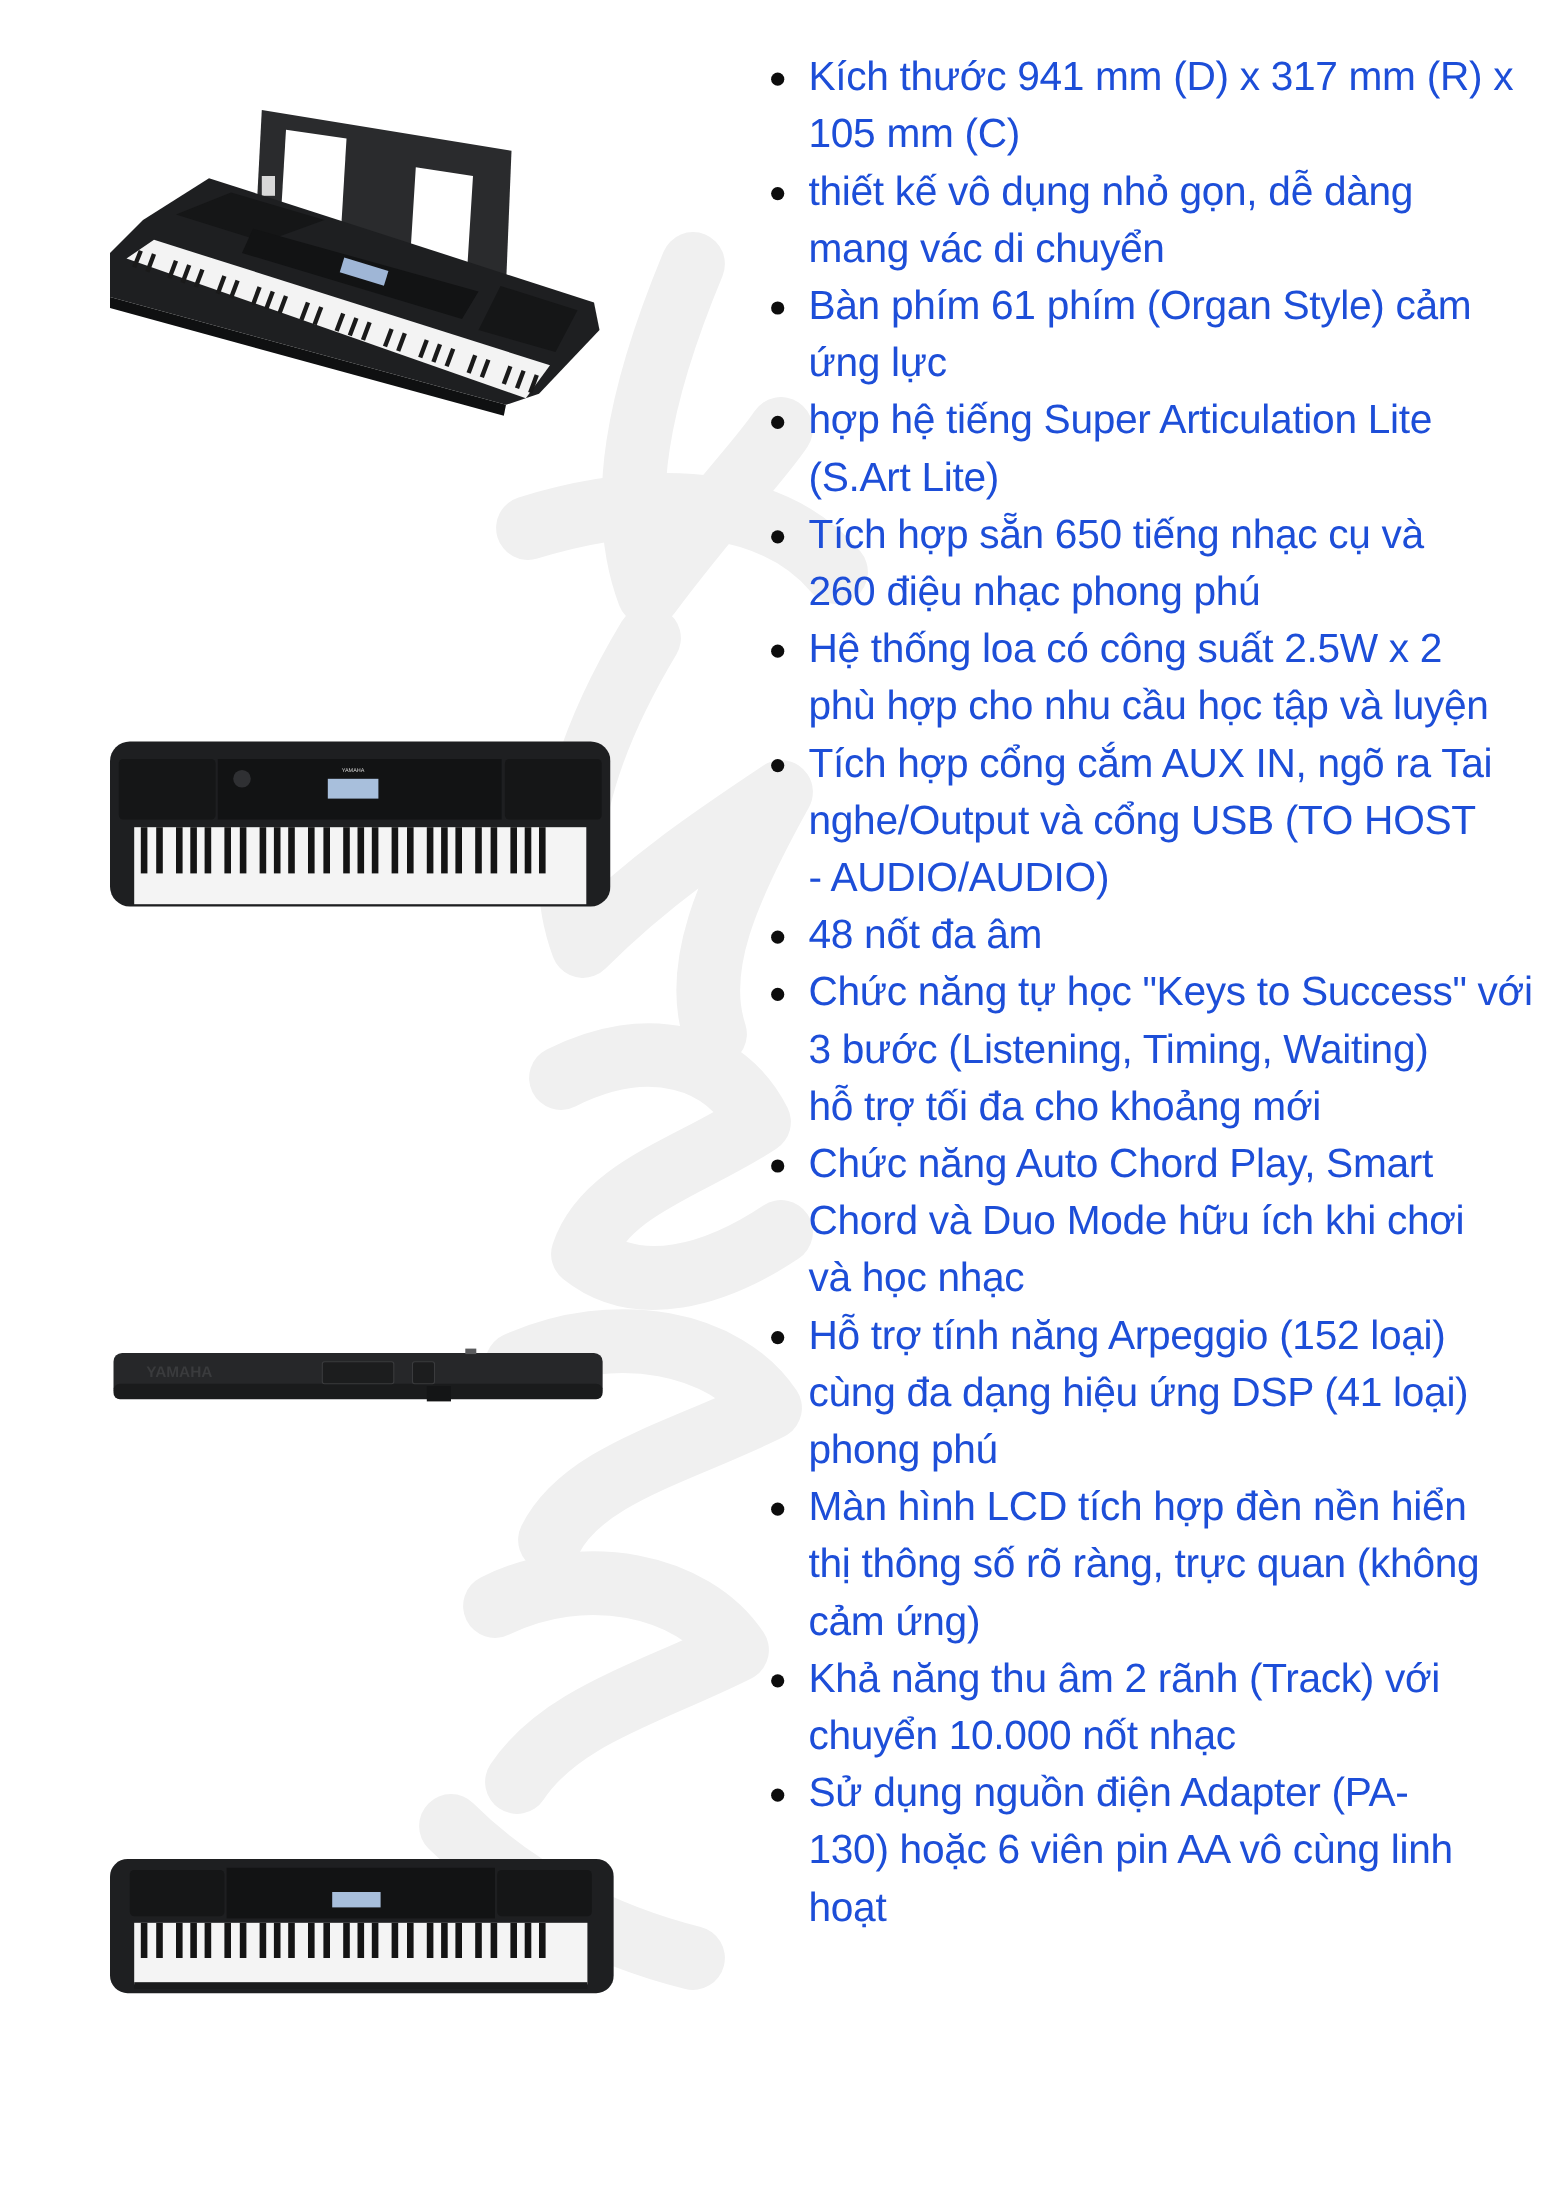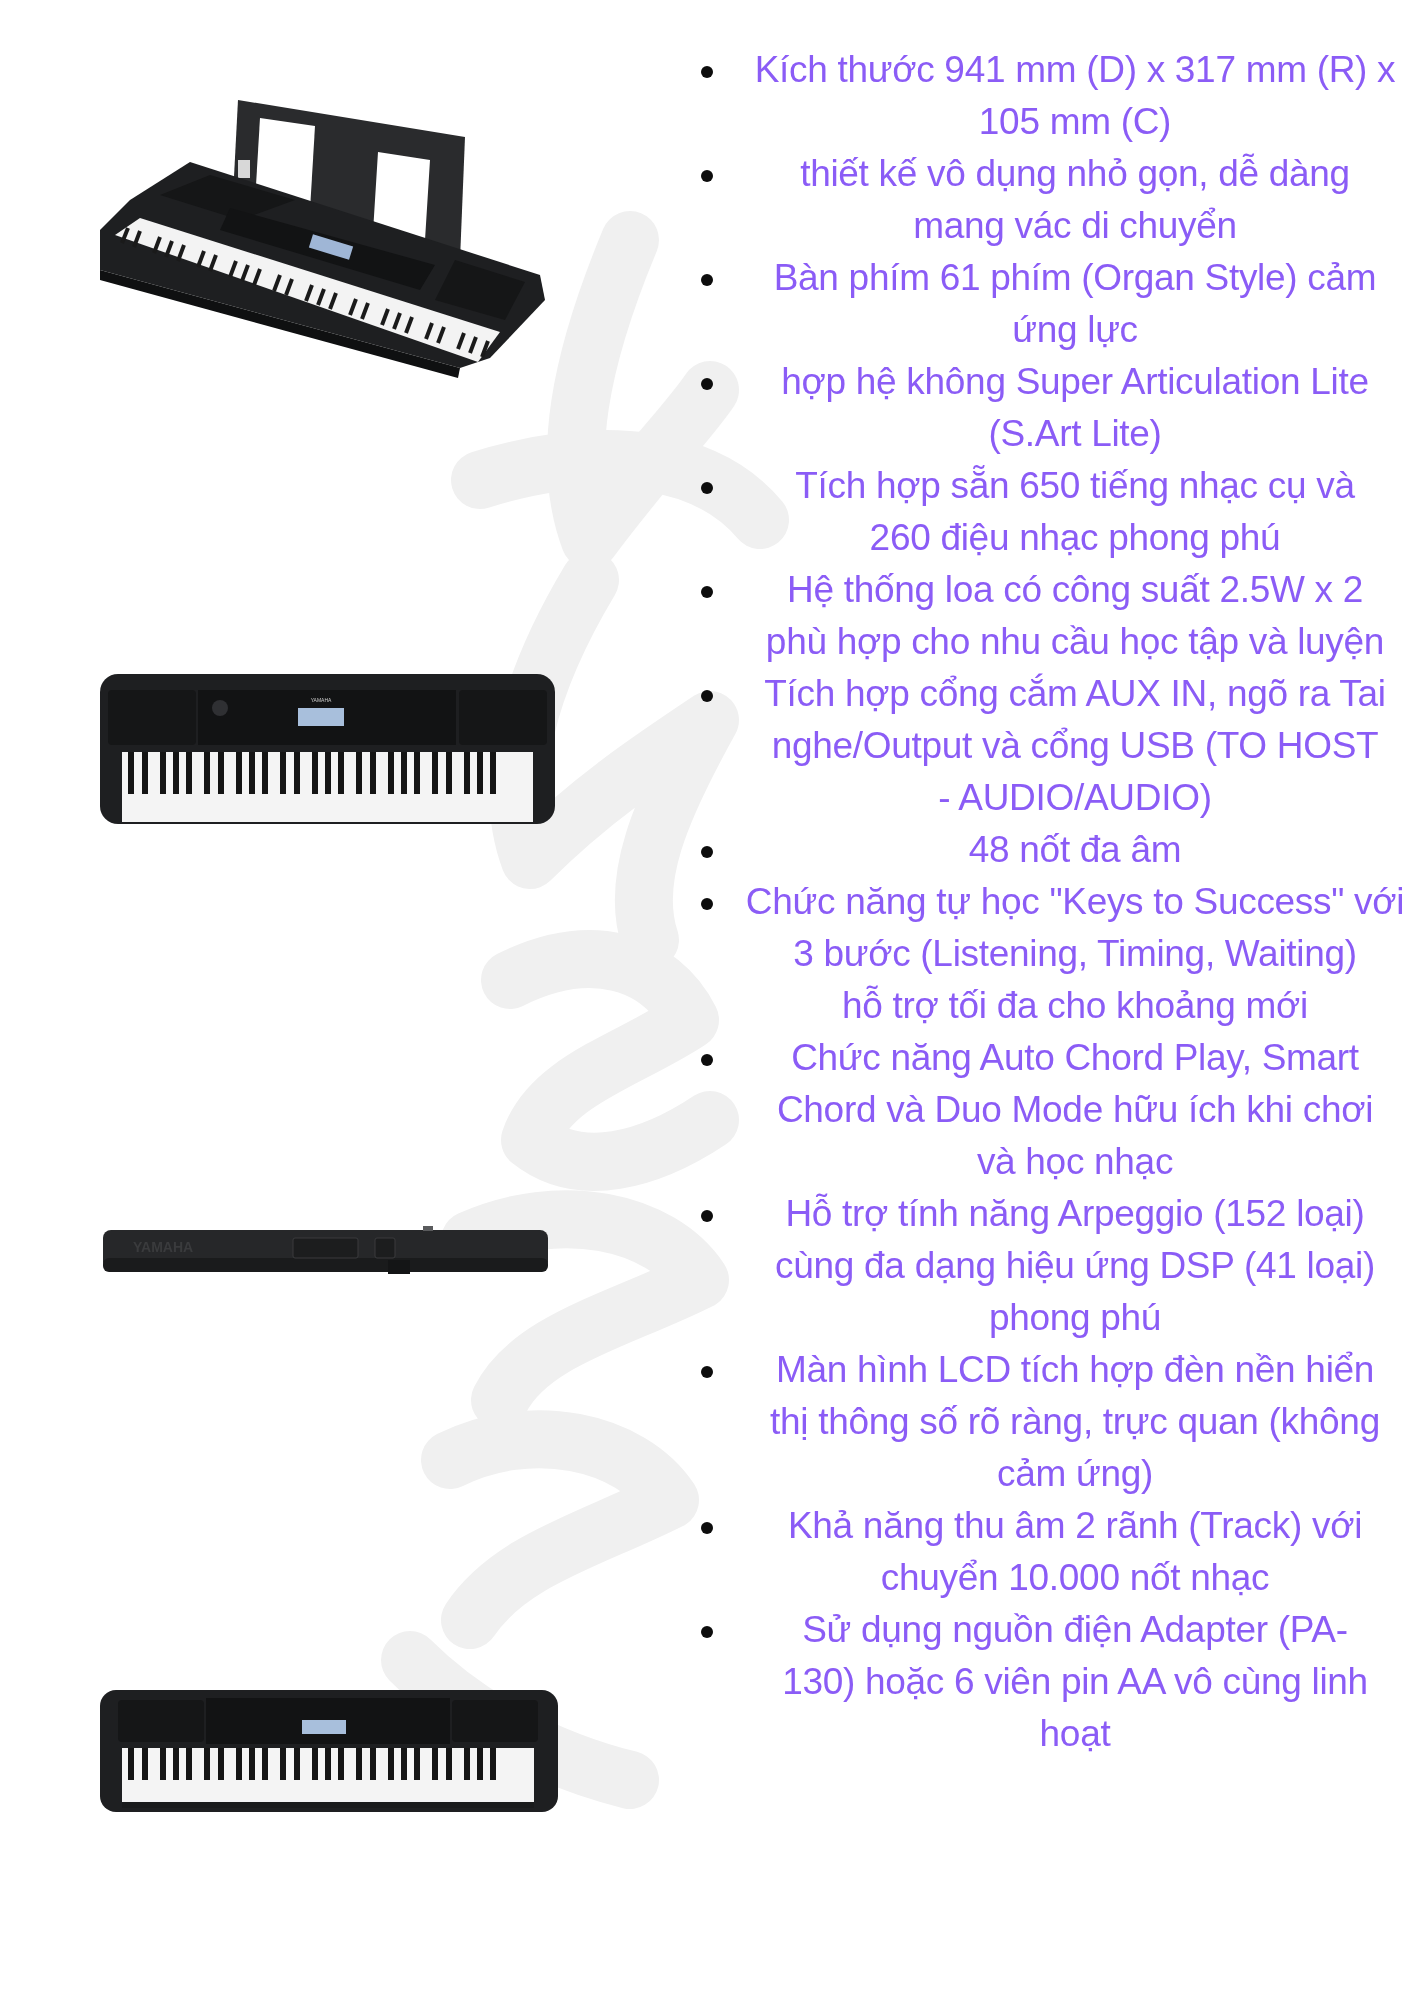--- a/index.html
+++ b/index.html
@@ -24,21 +24,21 @@
       position: absolute; left: 695px; top: 44px; width: 720px;
       list-style: none; z-index: 3;
     }
     .spec-item { position: relative; padding-left: 40px; }
     .spec-bullet {
       position: absolute; left: 6px; top: 22px; width: 12px; height: 12px;
       border-radius: 50%; background: #0d0d0d;
     }
     .spec-line {
       display: block; font-size: 37px; line-height: 52px; height: 52px;
-      white-space: nowrap; letter-spacing: -0.3px; color: #8b5cf6; text-align: center;
+      white-space: nowrap; letter-spacing: -0.3px; color: #1d4ed8;
     }
   </style>
 </head>
 <body>
 
 <div class="watermark">
   <svg viewBox="0 0 520 1700" preserveAspectRatio="none">
     <g fill="none" stroke="#f0f0f0" stroke-width="58" stroke-linecap="round" stroke-linejoin="round">
       <path d="M300 80 C 250 200, 230 300, 260 380 C 320 300, 360 260, 380 230"></path>
       <path d="M150 320 C 280 280, 380 300, 430 360"></path>
@@ -205,21 +205,21 @@
     <span class="spec-line">thiết kế vô dụng nhỏ gọn, dễ dàng</span>
     <span class="spec-line">mang vác di chuyển</span>
   </li>
   <li class="spec-item">
     <span class="spec-bullet"></span>
     <span class="spec-line">Bàn phím 61 phím (Organ Style) cảm</span>
     <span class="spec-line">ứng lực</span>
   </li>
   <li class="spec-item">
     <span class="spec-bullet"></span>
-    <span class="spec-line">hợp hệ không Super Articulation Lite</span>
+    <span class="spec-line">hợp hệ tiếng Super Articulation Lite</span>
     <span class="spec-line">(S.Art Lite)</span>
   </li>
   <li class="spec-item">
     <span class="spec-bullet"></span>
     <span class="spec-line">Tích hợp sẵn 650 tiếng nhạc cụ và</span>
     <span class="spec-line">260 điệu nhạc phong phú</span>
   </li>
   <li class="spec-item">
     <span class="spec-bullet"></span>
     <span class="spec-line">Hệ thống loa có công suất 2.5W x 2</span>

